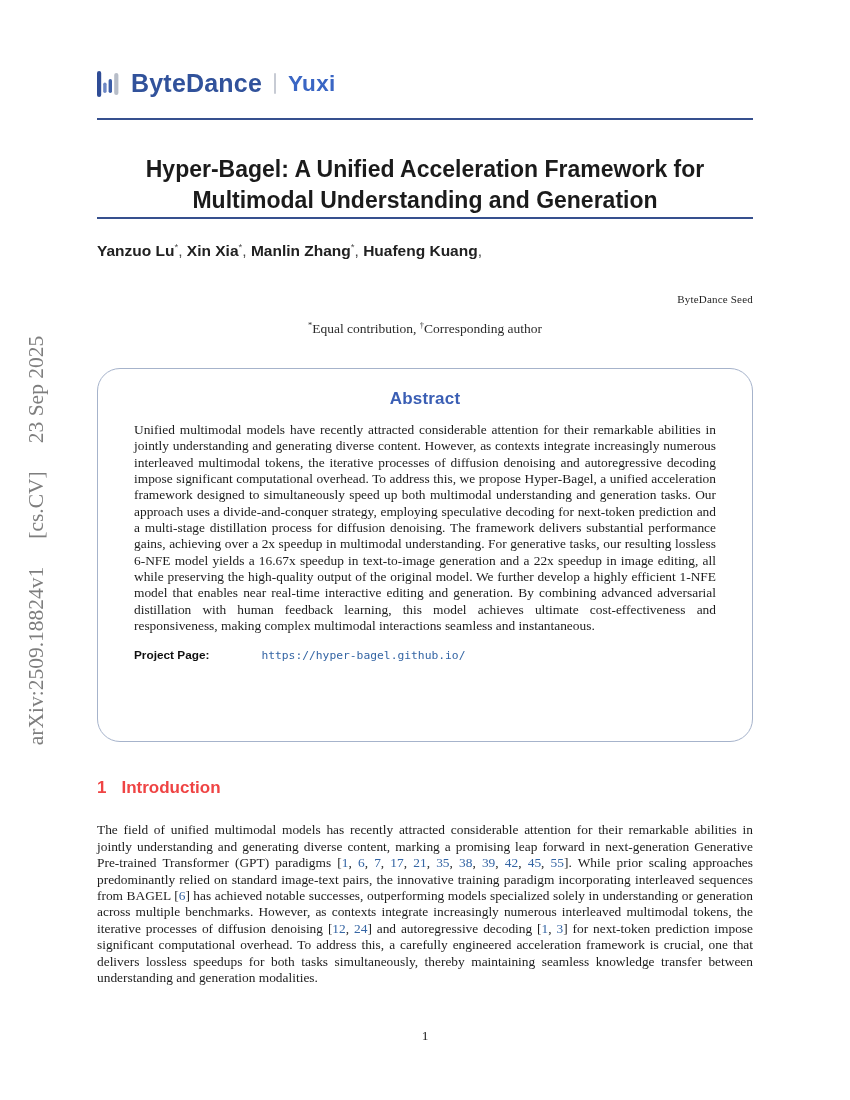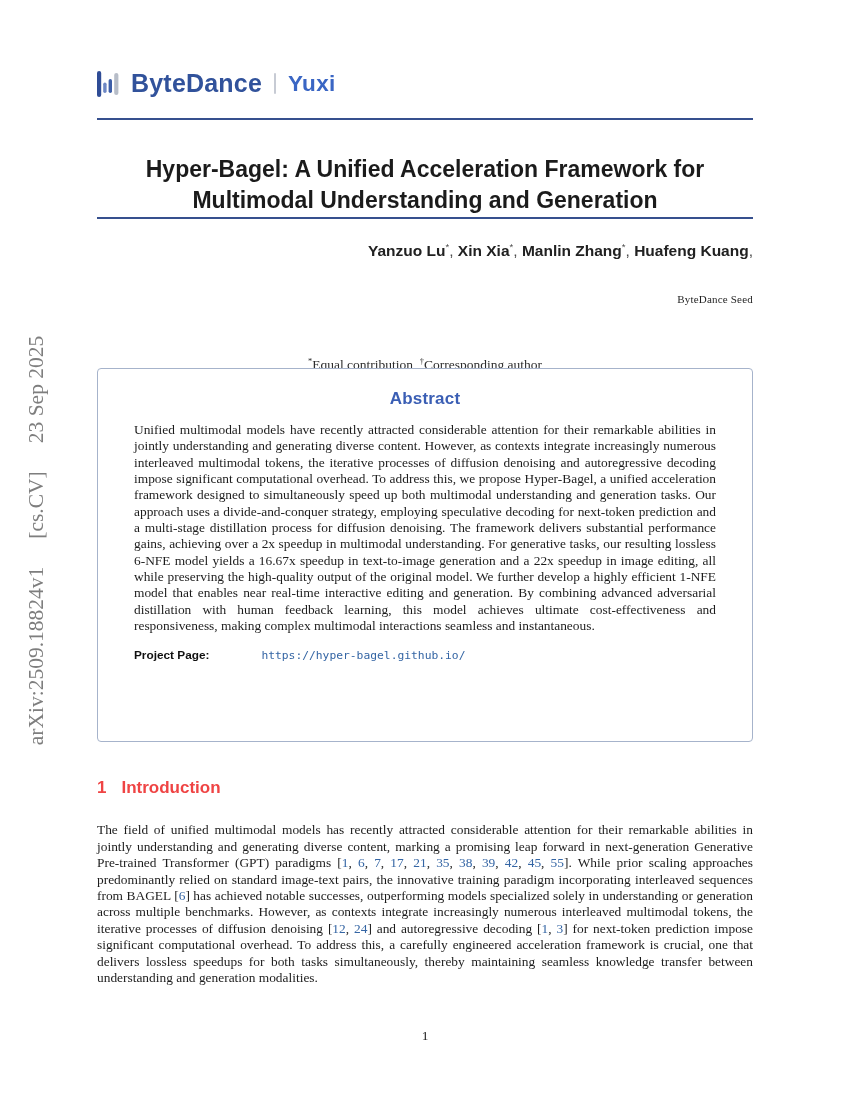--- a/index.html
+++ b/index.html
@@ -30,39 +30,39 @@
   .rule-1 { top: 118px; }
   .rule-2 { top: 217px; }
 
   .paper-title {
     position: absolute; top: 139px; left: 97px; width: 656px;
     text-align: center; font-size: 23px; font-weight: bold; color: #1B1B1B; line-height: 31px;
   }
 
   .authors {
     position: absolute; top: 240px; left: 97px; width: 656px;
-    text-align: right; font-size: 15.5px; line-height: 21px; color: #4a4a4a;
+    text-align: left; font-size: 15.5px; line-height: 21px; color: #4a4a4a;
   }
   .seg-b { font-weight: bold; color: #212121; }
   .seg-sup { font-size: 62%; vertical-align: super; line-height: 0; }
   .seg-cite { color: #3465A4; }
 
   .affiliation {
     position: absolute; top: 293px; left: 97px; width: 656px;
     text-align: right; font-size: 11px; color: #1f1f1f; letter-spacing: 0.2px; font-family: Liberation Serif, serif;
   }
   .contrib-note {
     position: absolute; top: 321px; left: 97px; width: 656px;
     text-align: center; font-family: "Liberation Serif", serif;
-    font-size: 13.5px; color: #2b2b2b; margin-top: 36px;
+    font-size: 13.5px; color: #2b2b2b;
   }
 
   .abstract-box {
     position: absolute; top: 368px; left: 97px; width: 656px; height: 374px;
-    box-sizing: border-box; border: 1.5px solid #A6B3CB; border-radius: 4px;
+    box-sizing: border-box; border: 1.5px solid #A6B3CB; border-radius: 23px;
     padding: 20px 36px 0 36px; overflow: hidden; background: #ffffff;
   }
   .abstract-title { text-align: center; font-size: 17px; font-weight: bold; color: #3A5EB4; letter-spacing: 0.2px; }
   .abstract-body {
     margin-top: 13px; font-family: "Liberation Serif", serif;
     font-size: 13.4px; line-height: 16.35px; text-align: justify; color: #1c1c1c;
   }
   .contact-row { display: flex; align-items: baseline; font-size: 11.8px; }
   .contact-row.first { margin-top: 15px; }
   .contact-row.second { margin-top: 5px; gap: 44px; }

